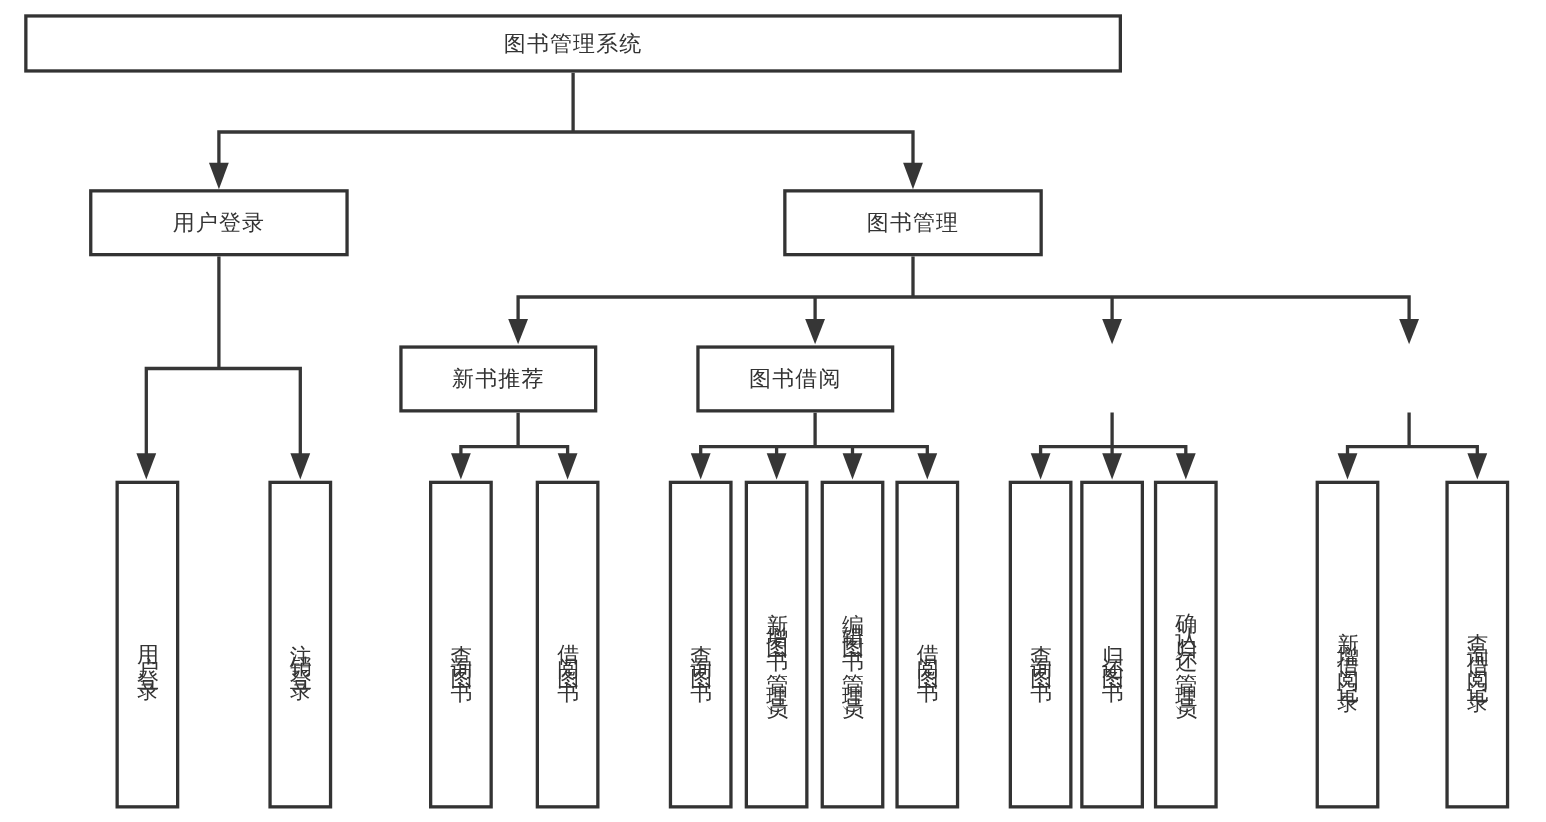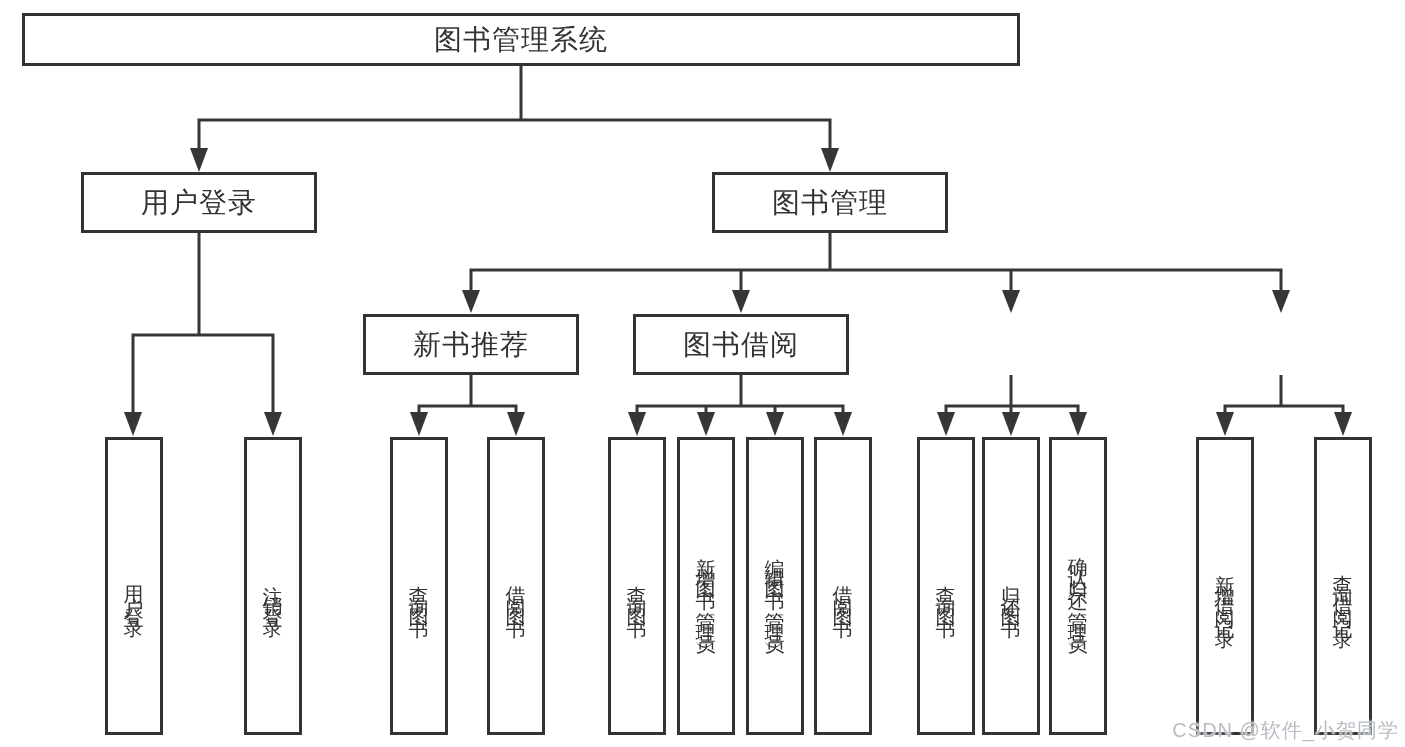--- a/index.html
+++ b/index.html
@@ -36,27 +36,27 @@
     box-sizing: border-box;
     background: #ffffff;
     border: 3px solid #333333;
     color: #333333;
     display: flex;
     align-items: center;
     justify-content: center;
     z-index: 2;
   }
   .hbox {
-    font-size: 28px;
+    font-size: 20px;
     letter-spacing: 1px;
     white-space: nowrap;
   }
   .root  { left: 22px;  top: 13px;  width: 998px; height: 53px; }
   .lvl2  { top: 172px; width: 236px; height: 61px; }
-  .lvl3  { top: 314px; width: 216px; height: 61px; }
+  .lvl3  { top: 314px; width: 180px; height: 61px; }
   .vbox  { top: 437px; width: 58px; height: 298px; }
   .vtext {
     writing-mode: vertical-rl;
     text-orientation: mixed;
     font-size: 20px;
     line-height: 1;
     letter-spacing: 11px;
     margin-bottom: -11px;
     white-space: nowrap;
   }
@@ -162,15 +162,14 @@
     <span class="vtext">确认归还（管理员）</span>
   </div>
 
   <div class="node vbox" style="left:1196px">
     <span class="vtext">新增借阅记录</span>
   </div>
   <div class="node vbox" style="left:1314px">
     <span class="vtext">查询借阅记录</span>
   </div>
 
-  <div class="watermark">CSDN @软件_小贺同学</div>
 
 </div>
 
 </body></html>

